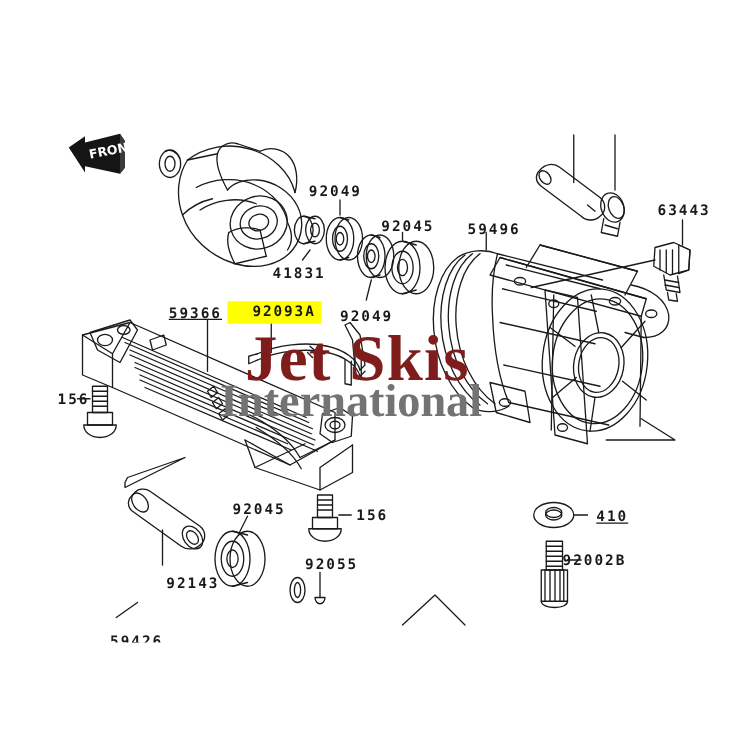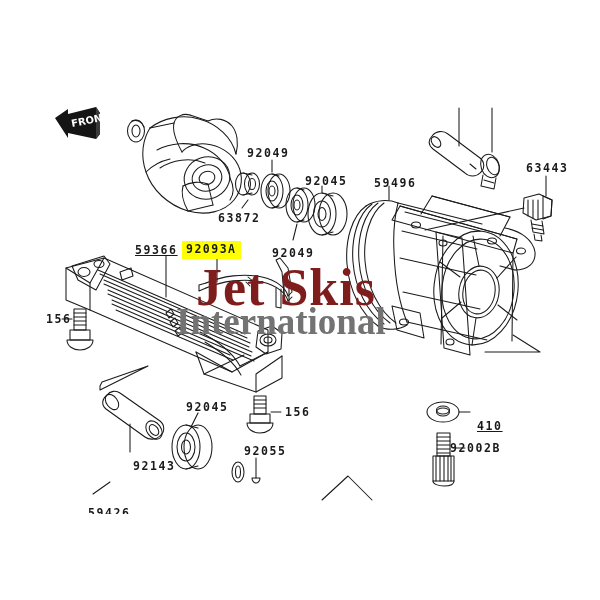--- a/index.html
+++ b/index.html
@@ -55,21 +55,21 @@
     font-family: "DejaVu Sans Mono", "Liberation Mono", monospace;
     font-size: 11.5px;
     font-weight: 700;
     color: #1a1a1a;
     letter-spacing: 1.6px;
     white-space: nowrap;
     line-height: 1;
   }
   .lbl.hl {
     background: #ffff00;
-    padding: 3px 4px 3px 4px;
+    padding: 3px 4px 3px 20px;
     letter-spacing: 1.5px;
   }
   .lbl.clipped {
     overflow: hidden;
     height: 6px;
   }
   
   #front-badge {
     position: absolute;
     left: 52px;
@@ -370,35 +370,35 @@
   </div>
 
   <div class="lbl" style="left:247px; top:148px;">92049</div>
 
   <div class="lbl" style="left:305px; top:176px;">92045</div>
 
   <div class="lbl" style="left:374px; top:178px;">59496</div>
 
   <div class="lbl" style="left:526px; top:163px;">63443</div>
 
-  <div class="lbl" style="left:218px; top:213px;">63872</div>
+  <div class="lbl" style="left:218px; top:213px;">41831</div>
 
   <div class="lbl" style="left:272px; top:248px;">92049</div>
 
   <div class="lbl" style="left:135px; top:245px;text-decoration:underline;">59366</div>
 
   <div class="lbl hl" style="left:182px; top:241px;">92093A</div>
 
   <div class="lbl" style="left:46px; top:314px;">156</div>
 
   <div class="lbl" style="left:186px; top:402px;">92045</div>
 
   <div class="lbl" style="left:285px; top:407px;">156</div>
 
-  <div class="lbl" style="left:477px; top:421px;text-decoration:underline;">410</div>
+  <div class="lbl" style="left:477px; top:408px;text-decoration:underline;">410</div>
 
   <div class="lbl" style="left:133px; top:461px;">92143</div>
 
   <div class="lbl" style="left:244px; top:446px;">92055</div>
 
   <div class="lbl" style="left:450px; top:443px;">92002B</div>
 
   <div class="lbl clipped" style="left:88px; top:508px;">59426</div>
 
 </div>

